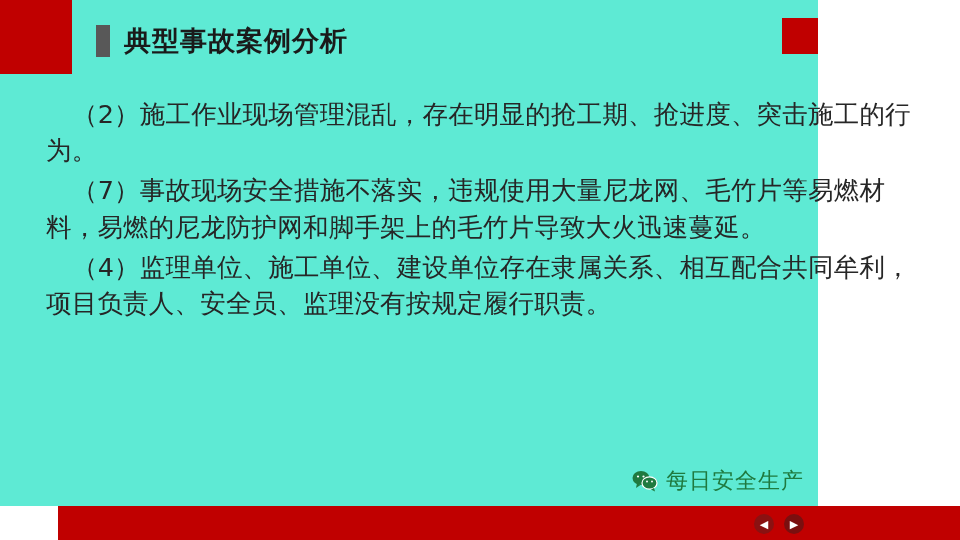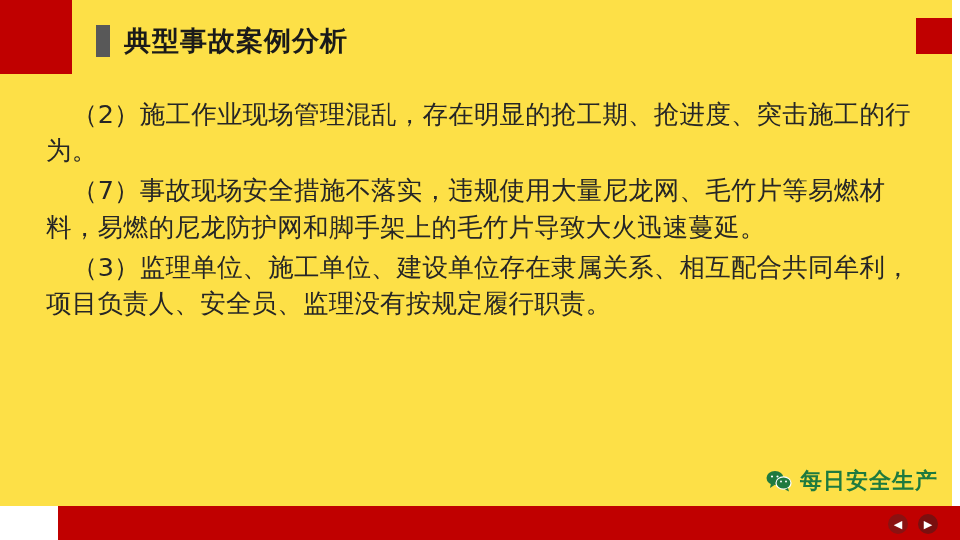--- a/index.html
+++ b/index.html
@@ -8,23 +8,23 @@
   }
   body {
     width: 960px;
     height: 540px;
     overflow: hidden;
     background: #ffffff;
     font-family: "Liberation Sans", sans-serif;
   }
   .slide {
     position: relative;
-    width: 952px;
+    width: 818px;
     height: 540px;
-    background: #fde047;
+    background: #5eead4;
     box-sizing: border-box;
     padding-left: 24px;
   }
   
   .top-left-red {
     position: absolute;
     left: 0;
     top: 0;
     width: 72px;
     height: 74px;
@@ -107,21 +107,21 @@
   }
   .wechat-icon {
     width: 26px;
     height: 22px;
     position: relative;
     display: inline-block;
   }
   .brand-text {
     font-size: 22px;
     color: #1f7a3f;
-    font-weight: bold;
+    font-weight: normal;
     letter-spacing: 1px;
     font-family: "DejaVu Sans", "Liberation Sans", sans-serif;
   }
   .nav-arrows {
     position: absolute;
     right: 14px;
     bottom: 6px;
     display: flex;
     gap: 10px;
     align-items: center;
@@ -151,21 +151,21 @@
   <div class="top-right-red"></div>
 
   <div class="title-row">
     <div class="title-bar"></div>
     <div class="title-text">典型事故案例分析</div>
   </div>
 
   <div class="content">
     <p class="para"><span class="lead"></span><span>（2）施工作业现场管理混乱，存在明显的抢工期、抢进度、突击施工的行为。</span></p>
     <p class="para"><span class="lead"></span><span>（7）事故现场安全措施不落实，违规使用大量尼龙网、毛竹片等易燃材料，易燃的尼龙防护网和脚手架上的毛竹片导致大火迅速蔓延。</span></p>
-    <p class="para"><span class="lead"></span><span>（3）监理单位、施工单位、建设单位存在隶属关系、相互配合共同牟利，项目负责人、安全员、监理没有按规定履行职责。</span></p>
+    <p class="para"><span class="lead"></span><span>（4）监理单位、施工单位、建设单位存在隶属关系、相互配合共同牟利，项目负责人、安全员、监理没有按规定履行职责。</span></p>
   </div>
 
   <div class="footer-brand">
     <span class="wechat-icon">
       <svg width="26" height="22" viewBox="0 0 26 22" xmlns="http://www.w3.org/2000/svg">
         <ellipse cx="9" cy="8" rx="8.5" ry="7" fill="#1f7a3f"></ellipse>
         <polygon points="5,13 4,18 8.5,15" fill="#1f7a3f"></polygon>
         <ellipse cx="17.5" cy="13" rx="7.5" ry="6.2" fill="#1f7a3f" stroke="#ffffff" stroke-width="1.2"></ellipse>
         <polygon points="22,18 23,21.5 19,19.5" fill="#1f7a3f"></polygon>
         <circle cx="6" cy="6.5" r="1.1" fill="#ffffff"></circle>

